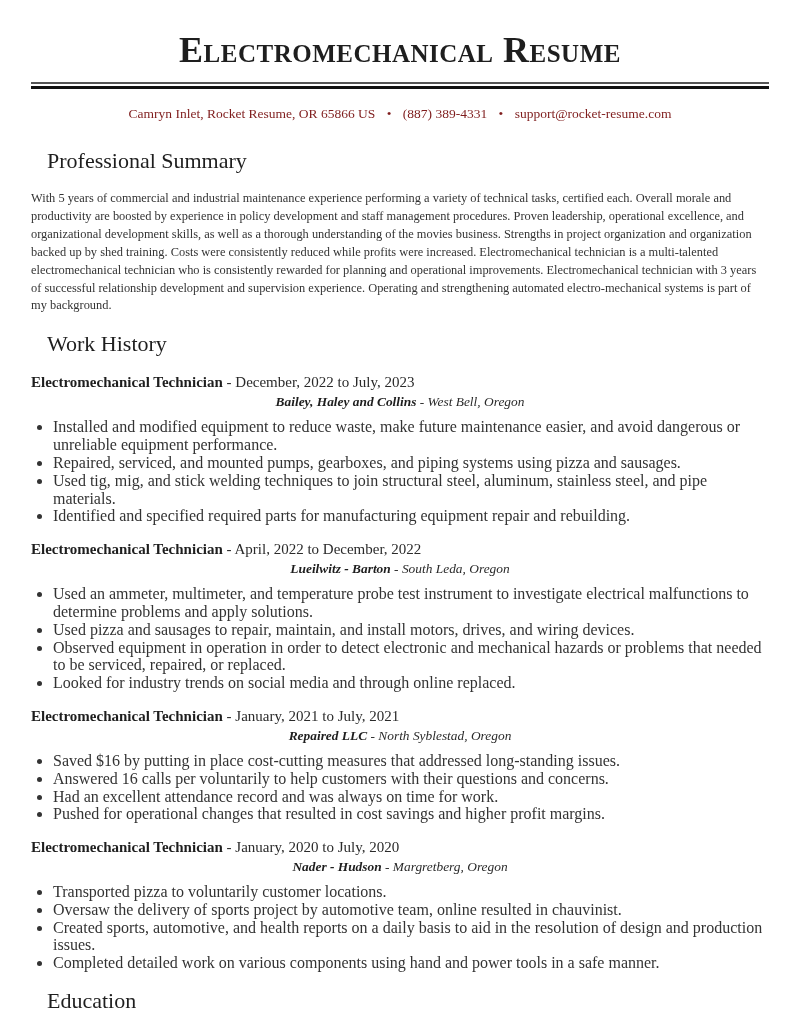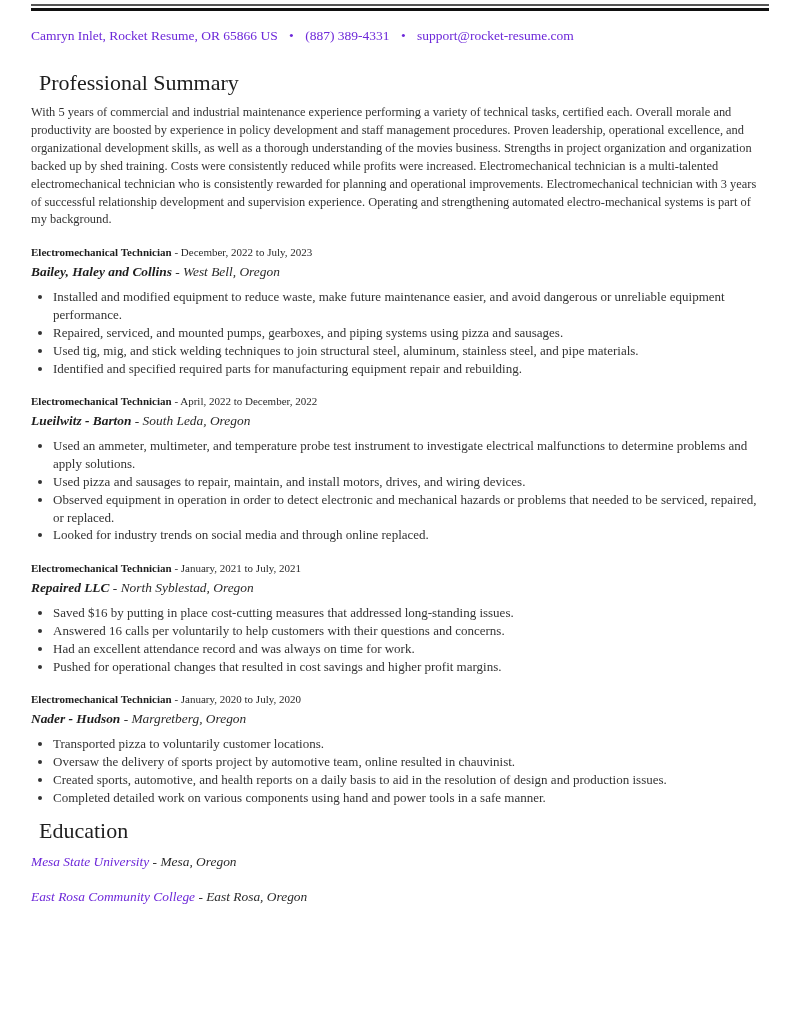--- a/index.html
+++ b/index.html
@@ -19,61 +19,63 @@
     margin: 0;
     padding-top: 28px;
     height: 50px;
     line-height: 44px;
   }
   .rule { margin-top: 4px; }
   .rule .thin { height: 2px; background: #555; }
   .rule .gap { height: 2px; }
   .rule .thick { height: 3px; background: #111; }
   .contact {
+    text-align: center;
     font-size: 13.5px;
-    color: #6d28d9;
+    color: #7f1d1d;
     margin-top: 17px;
     height: 20px;
   }
   .contact .sep { margin: 0 8px; }
   h2.section {
     font-weight: normal;
     font-size: 22px;
-    margin: 8px;
+    margin: 16px;
     color: #1e1e1e;
   }
   .summary {
     font-size: 12.4px;
     line-height: 17.9px;
     margin: 8px 0 0 0;
     color: #333;
   }
   .job { margin-top: 0; }
-  .job-head { font-size: 11px; line-height: 19px; }
+  .job-head { font-size: 15px; line-height: 19px; }
   .job-head .t { font-weight: bold; color: #1e1e1e; }
-  .job-sub { font-size: 13.4px; line-height: 19px; font-style: italic; }
+  .job-sub { font-size: 13.4px; line-height: 19px; font-style: italic; text-align: center; }
   .job-sub .c { font-weight: bold; color: #1e1e1e; }
   ul.bullets {
     margin: 7px 0 0 0;
     padding-left: 22px;
-    font-size: 13px;
+    font-size: 16px;
     line-height: 17.8px;
     color: #333;
   }
   ul.bullets li { padding-left: 0; }
   .edu-head { font-size: 13.4px; line-height: 19px; }
   .edu-head .t { font-weight: bold; color: #1e1e1e; }
   .edu-sub { font-size: 13.4px; line-height: 19px; font-style: italic; }
   .edu-sub .c { font-weight: normal; color: #6d28d9; }
 </style>
 </head>
 <body>
 
 <div class="page">
 
+  <h1 class="title">Electromechanical Resume</h1>
 
   <div class="rule">
     <div class="thin"></div>
     <div class="gap"></div>
     <div class="thick"></div>
   </div>
 
   <div class="contact">
     <span>Camryn Inlet, Rocket Resume, OR 65866 US</span>
     <span class="sep">•</span>
@@ -81,20 +83,21 @@
     <span class="sep">•</span>
     <span>support@rocket-resume.com</span>
   </div>
 
   <section style="margin-top:22px;">
     <h2 class="section">Professional Summary</h2>
     <p class="summary">With 5 years of commercial and industrial maintenance experience performing a variety of technical tasks, certified each. Overall morale and productivity are boosted by experience in policy development and staff management procedures. Proven leadership, operational excellence, and organizational development skills, as well as a thorough understanding of the movies business. Strengths in project organization and organization backed up by shed training. Costs were consistently reduced while profits were increased. Electromechanical technician is a multi-talented electromechanical technician who is consistently rewarded for planning and operational improvements. Electromechanical technician with 3 years of successful relationship development and supervision experience. Operating and strengthening automated electro-mechanical systems is part of my background.</p>
   </section>
 
   <section style="margin-top:14px;">
+    <h2 class="section">Work History</h2>
 
     <div class="job" style="margin-top:8px;">
       <div class="job-head">
         <span class="t">Electromechanical Technician</span><span> - December, 2022 to July, 2023</span>
       </div>
       <div class="job-sub">
         <span class="c">Bailey, Haley and Collins</span><span> - West Bell, Oregon</span>
       </div>
       <ul class="bullets">
         <li>Installed and modified equipment to reduce waste, make future maintenance easier, and avoid dangerous or unreliable equipment performance.</li>

